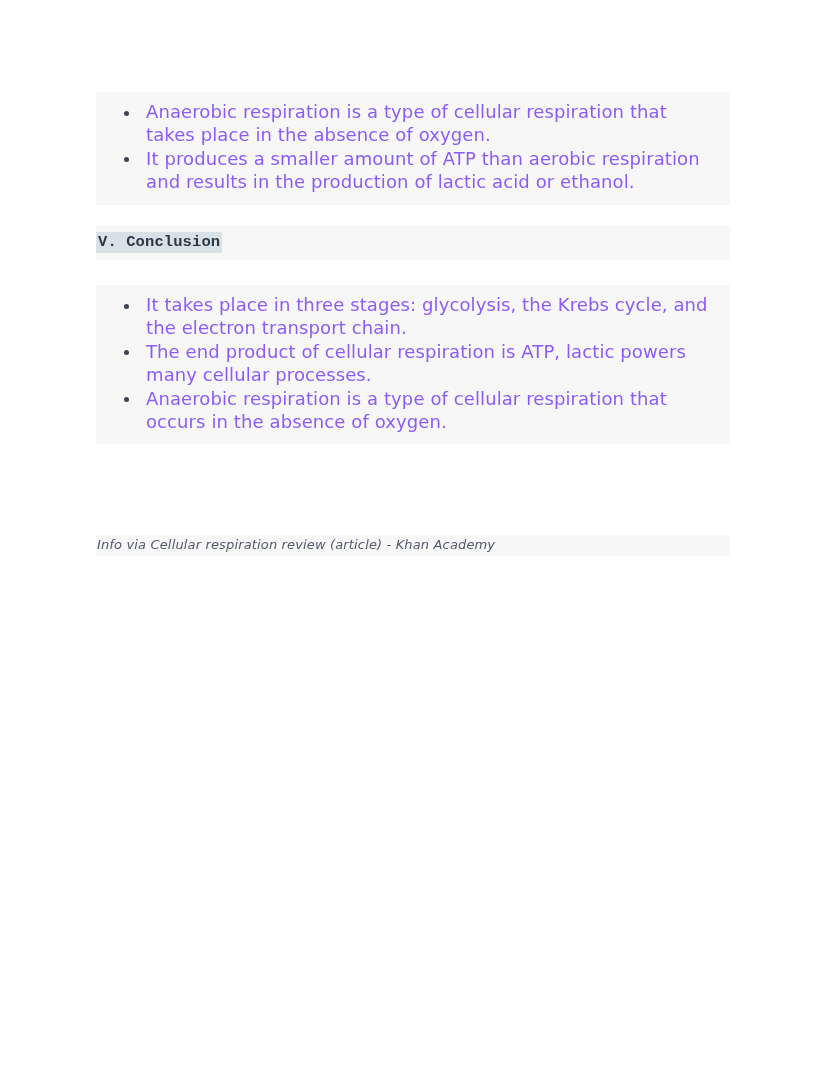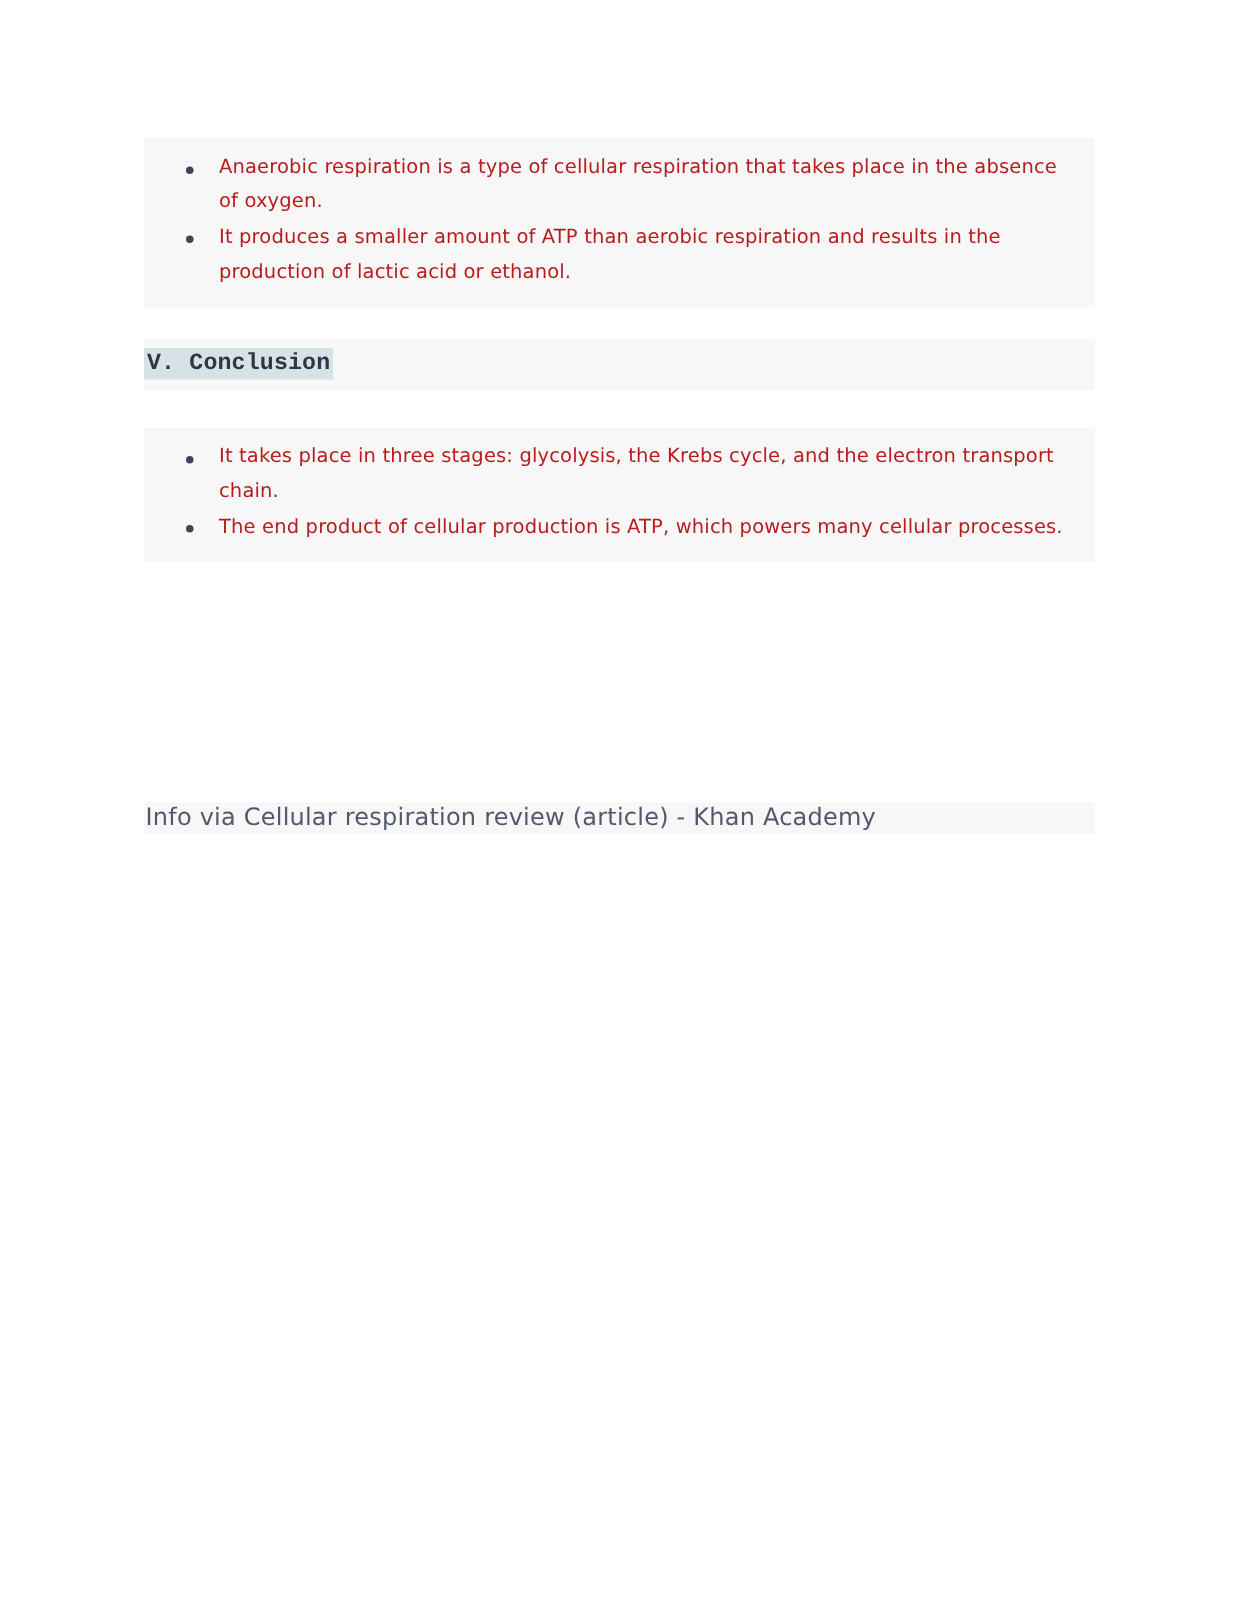--- a/index.html
+++ b/index.html
@@ -38,23 +38,23 @@
   .bullet-list {
     list-style: none;
     margin: 0;
     padding: 9px 0 10px 0;
   }
   .bullet-item {
     position: relative;
     padding-left: 50px;
     padding-right: 10px;
     margin: 0 0 1px 0;
-    font-size: 13px;
+    font-size: 18px;
     line-height: 22.9px;
-    color: #b91c1c;
+    color: #8b5cf6;
     letter-spacing: 0.1px;
   }
   .bullet-item::before {
     content: "";
     position: absolute;
     left: 28px;
     top: 9.5px;
     width: 5px;
     height: 5px;
     border-radius: 50%;
@@ -79,22 +79,23 @@
   }
   .heading-inner {
     padding-left: 0px;
   }
 
   
   .footer-block {
     padding: 3px 0 4px 0;
   }
   .footer-text {
-    font-size: 16px;
+    font-size: 13px;
     line-height: 14px;
+    font-style: italic;
     color: #53596b;
     padding-left: 1px;
     letter-spacing: 0.15px;
   }
 </style>
 </head>
 <body>
 
 <div class="page">
 
@@ -107,21 +108,22 @@
 
   <div class="block heading-block" id="block-heading" style="top:226px;">
     <div class="heading-inner">
       <span class="heading-text">V. Conclusion</span>
     </div>
   </div>
 
   <div class="block bullet-block" id="block-list-2" style="top:285px;">
     <ul class="bullet-list">
       <li class="bullet-item">It takes place in three stages: glycolysis, the Krebs cycle, and the electron transport chain.</li>
-      <li class="bullet-item">The end product of cellular production is ATP, which powers many cellular processes.</li>
+      <li class="bullet-item">The end product of cellular respiration is ATP, lactic powers many cellular processes.</li>
+      <li class="bullet-item">Anaerobic respiration is a type of cellular respiration that occurs in the absence of oxygen.</li>
     </ul>
   </div>
 
   <div class="block footer-block" id="block-footer" style="top:535px;">
     <div class="footer-text">Info via Cellular respiration review (article) - Khan Academy</div>
   </div>
 
 </div>
 
 </body></html>

